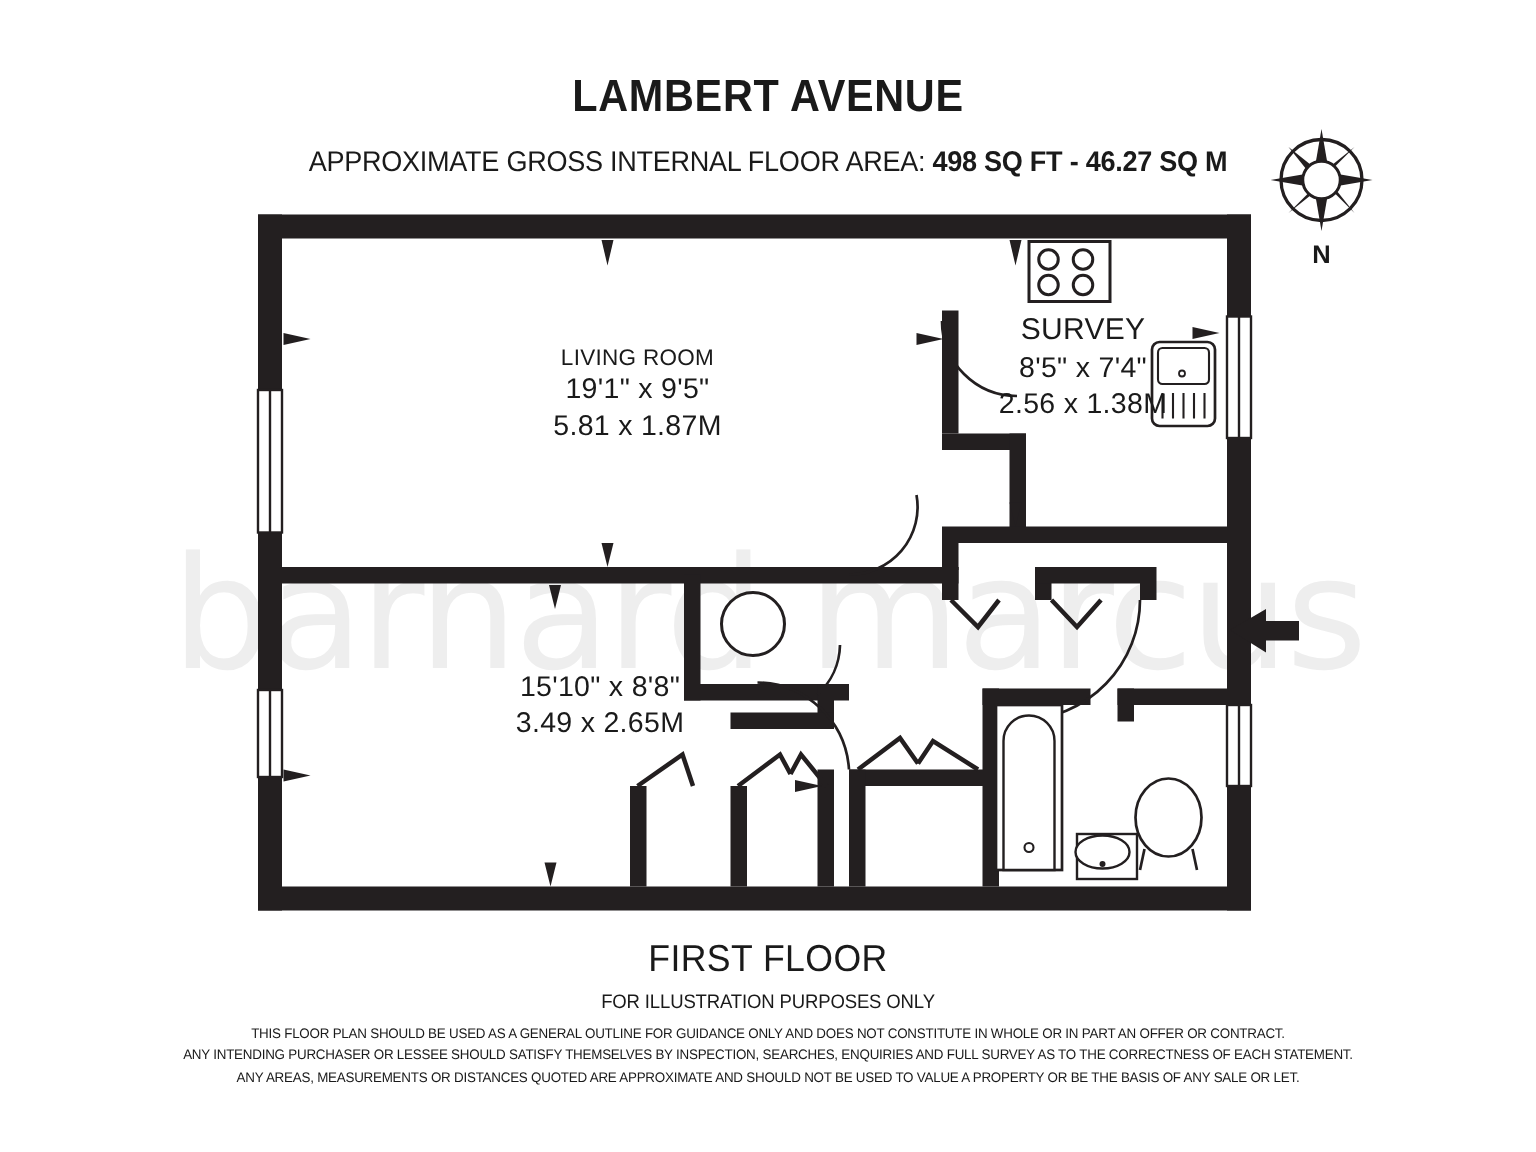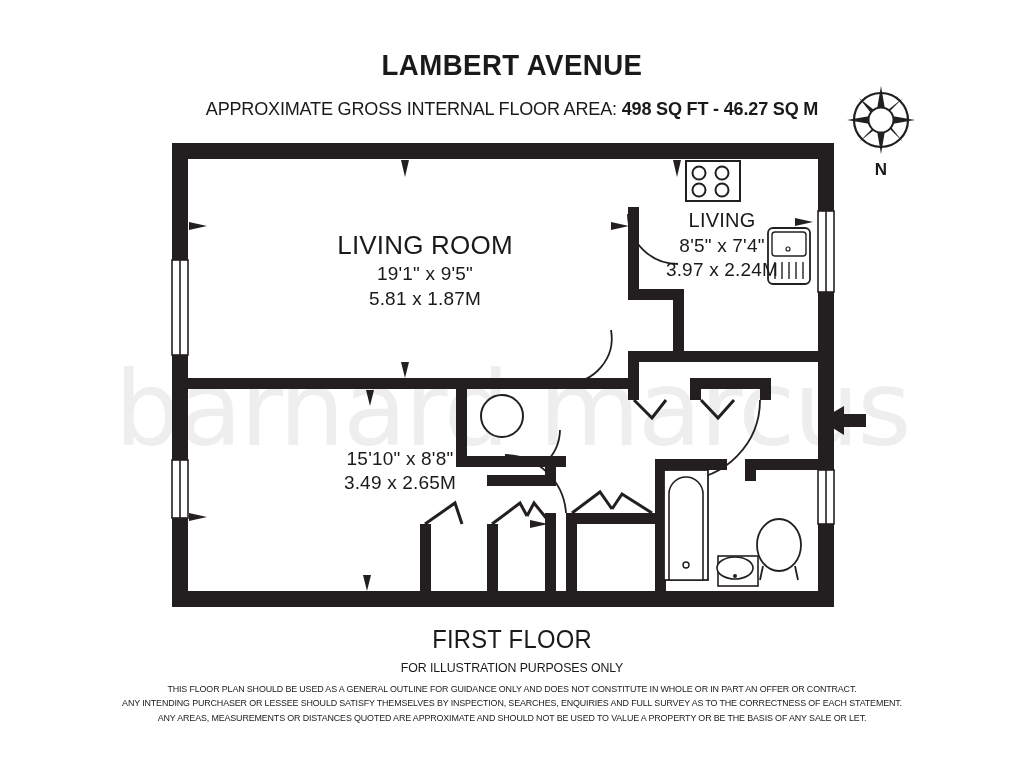--- a/index.html
+++ b/index.html
@@ -102,21 +102,21 @@
 
   
   .room-label {
     position: absolute;
     text-align: center;
     z-index: 3;
     line-height: 1.28;
     pointer-events: none;
   }
   .room-label .rl-name {
-    font-size: 26px;
+    font-size: 15px;
     letter-spacing: 0.2px;
   }
   .room-label .rl-imp, .room-label .rl-met {
     font-size: 19px;
     letter-spacing: 0.2px;
   }
   #label-living { left: 278px; top: 229px; width: 294px; }
   #label-bedroom { left: 253px; top: 447px; width: 294px; }
   #label-kitchen { left: 622px; top: 208px; width: 200px; }
   #label-kitchen .rl-name { font-size: 20px; }
@@ -371,23 +371,23 @@
     <div class="rl-imp">19'1" x 9'5"</div>
     <div class="rl-met">5.81 x 1.87M</div>
   </div>
 
   <div class="room-label" id="label-bedroom">
     <div class="rl-imp">15'10" x 8'8"</div>
     <div class="rl-met">3.49 x 2.65M</div>
   </div>
 
   <div class="room-label" id="label-kitchen">
-    <div class="rl-name">LIVING</div>
+    <div class="rl-name">SURVEY</div>
     <div class="rl-imp">8'5" x 7'4"</div>
-    <div class="rl-met">3.97 x 2.24M</div>
+    <div class="rl-met">2.56 x 1.38M</div>
   </div>
 
   <div id="floor-name">FIRST FLOOR</div>
   <div id="illustration-note">FOR ILLUSTRATION PURPOSES ONLY</div>
   <div id="disclaimer">
     <div>THIS FLOOR PLAN SHOULD BE USED AS A GENERAL OUTLINE FOR GUIDANCE ONLY AND DOES NOT CONSTITUTE IN WHOLE OR IN PART AN OFFER OR CONTRACT.</div>
     <div>ANY INTENDING PURCHASER OR LESSEE SHOULD SATISFY THEMSELVES BY INSPECTION, SEARCHES, ENQUIRIES AND FULL SURVEY AS TO THE CORRECTNESS OF EACH STATEMENT.</div>
     <div>ANY AREAS, MEASUREMENTS OR DISTANCES QUOTED ARE APPROXIMATE AND SHOULD NOT BE USED TO VALUE A PROPERTY OR BE THE BASIS OF ANY SALE OR LET.</div>
   </div>
 

